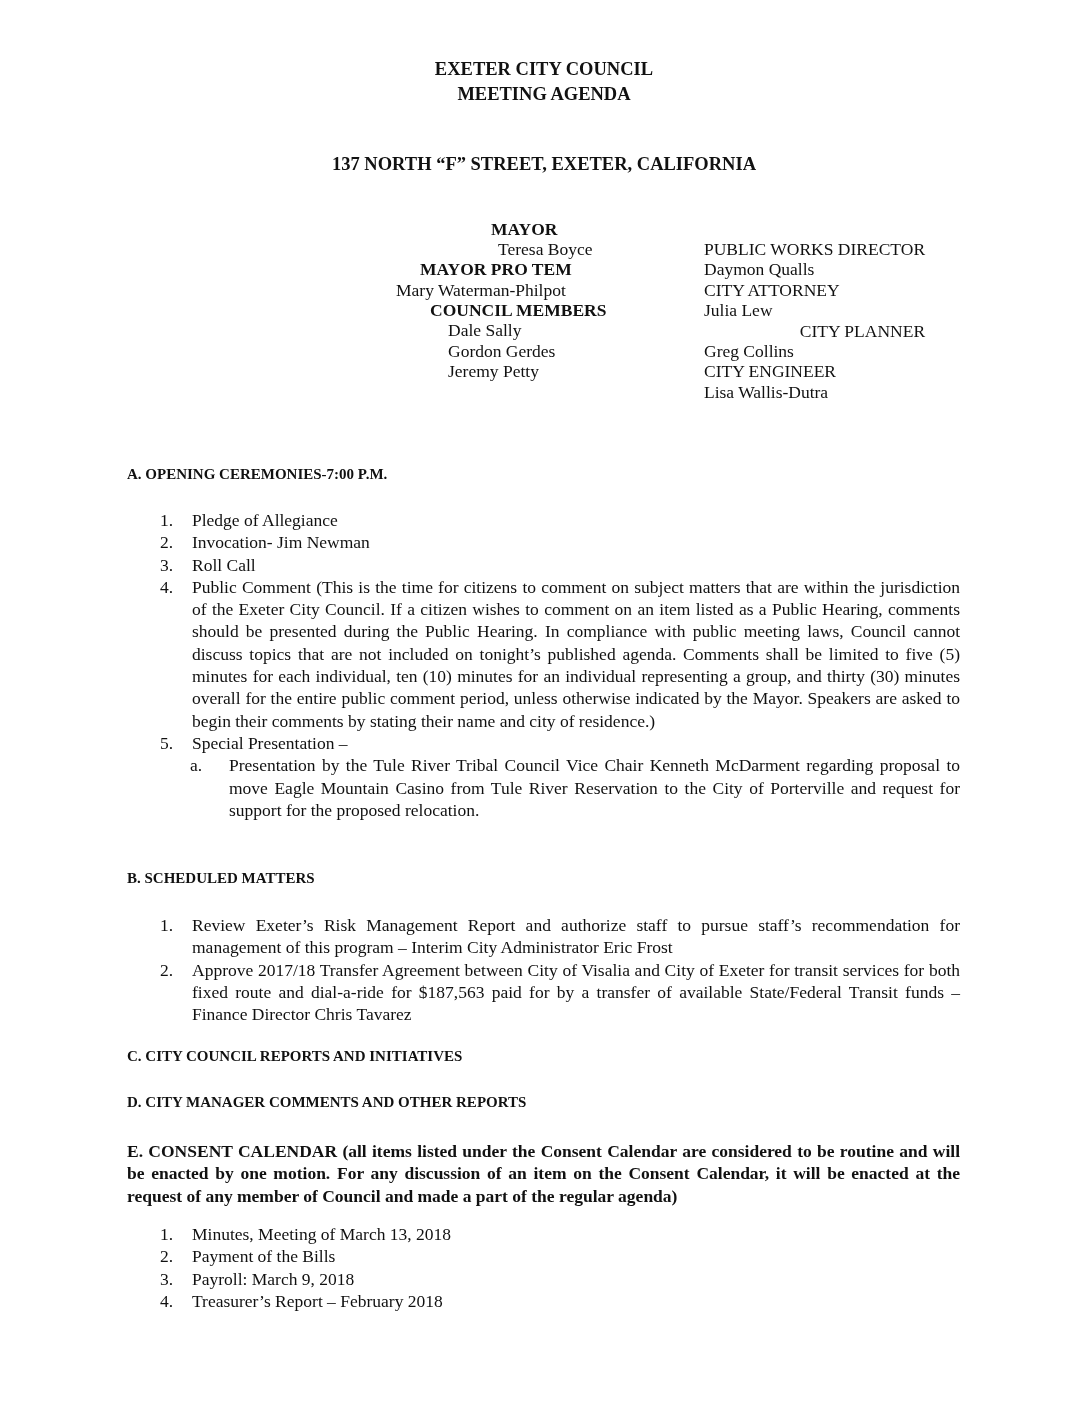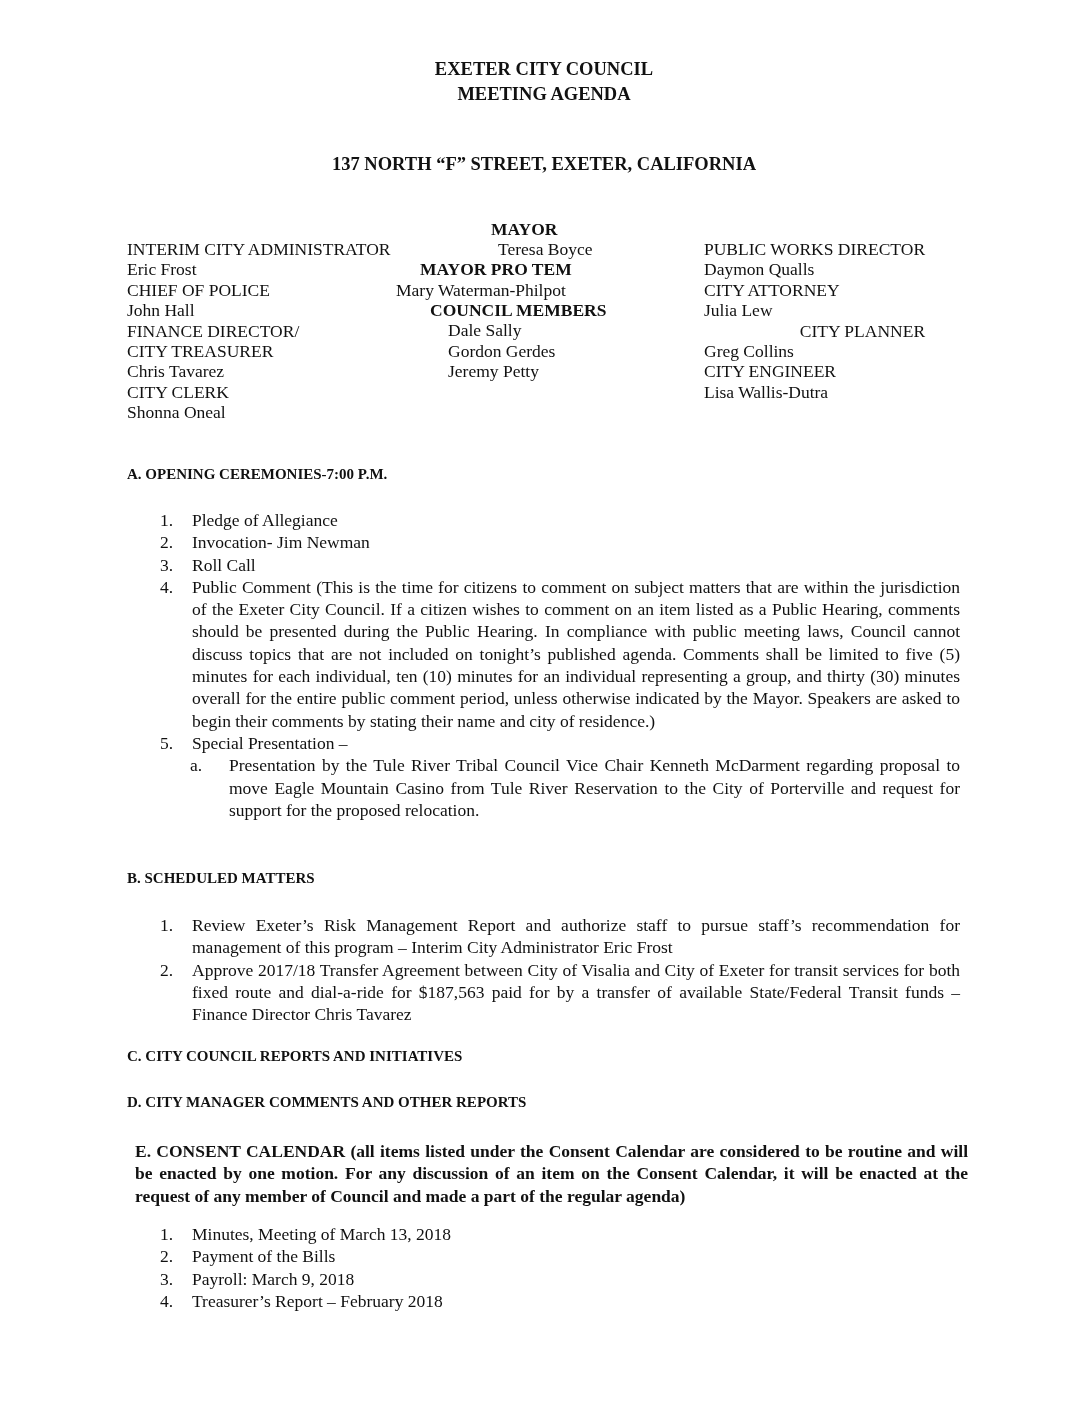--- a/index.html
+++ b/index.html
@@ -77,31 +77,20 @@
 </style>
 </head>
 <body>
 
 <div class="page">
 
   <div class="center-title" style="top:58px;">EXETER CITY COUNCIL</div>
   <div class="center-title" style="top:83px;">MEETING AGENDA</div>
   <div class="center-title" style="top:153px;">137 NORTH “F” STREET, EXETER, CALIFORNIA</div>
 
-  <div class="staff-col" style="left:127px; top:239px;">
-    <div style="font-weight: normal;">INTERIM CITY ADMINISTRATOR</div>
-    <div>Eric Frost</div>
-    <div style="font-weight: normal;">CHIEF OF POLICE</div>
-    <div>John Hall</div>
-    <div style="font-weight: normal;">FINANCE DIRECTOR/</div>
-    <div style="font-weight: normal;">CITY TREASURER</div>
-    <div>Chris Tavarez</div>
-    <div style="font-weight: normal;">CITY CLERK</div>
-    <div>Shonna Oneal</div>
-  </div>
 
   <div class="abs bold" style="left:483px; top:219px;margin-left:8px;">MAYOR</div>
   <div class="abs" style="left:453px; top:239px;margin-left:45px;">Teresa Boyce</div>
   <div class="abs bold" style="left:420px; top:259px;">MAYOR PRO TEM</div>
   <div class="abs" style="left:396px; top:280px;">Mary Waterman-Philpot</div>
   <div class="abs bold" style="left:430px; top:300px;">COUNCIL MEMBERS</div>
   <div class="abs" style="left:448px; top:320px;">Dale Sally</div>
   <div class="abs" style="left:448px; top:341px;">Gordon Gerdes</div>
   <div class="abs" style="left:448px; top:361px;">Jeremy Petty</div>
 
@@ -153,21 +142,21 @@
     <div class="list-item">
       <span class="num">2.</span>
       <span class="txt">Approve 2017/18 Transfer Agreement between City of Visalia and City of Exeter for transit services for both fixed route and dial-a-ride for $187,563 paid for by a transfer of available State/Federal Transit funds – Finance Director Chris Tavarez</span>
     </div>
   </div>
 
   <div class="section-heading" style="top:1048px;">C.  CITY COUNCIL REPORTS AND INITIATIVES</div>
 
   <div class="section-heading" style="top:1094px;">D.  CITY MANAGER COMMENTS AND OTHER REPORTS</div>
 
-  <div class="consent-intro" style="top:1140px;margin-left:8px;">E.  CONSENT CALENDAR (all items listed under the Consent Calendar are considered to be routine and will be enacted by one motion.  For any discussion of an item on the Consent Calendar, it will be enacted at the request of any member of Council and made a part of the regular agenda)</div>
+  <div class="consent-intro" style="top:1140px;">E.  CONSENT CALENDAR (all items listed under the Consent Calendar are considered to be routine and will be enacted by one motion.  For any discussion of an item on the Consent Calendar, it will be enacted at the request of any member of Council and made a part of the regular agenda)</div>
   <div class="list" style="top:1223px;">
     <div class="list-item">
       <span class="num">1.</span>
       <span class="txt">Minutes, Meeting of March 13, 2018</span>
     </div>
     <div class="list-item">
       <span class="num">2.</span>
       <span class="txt">Payment of the Bills</span>
     </div>
     <div class="list-item">

